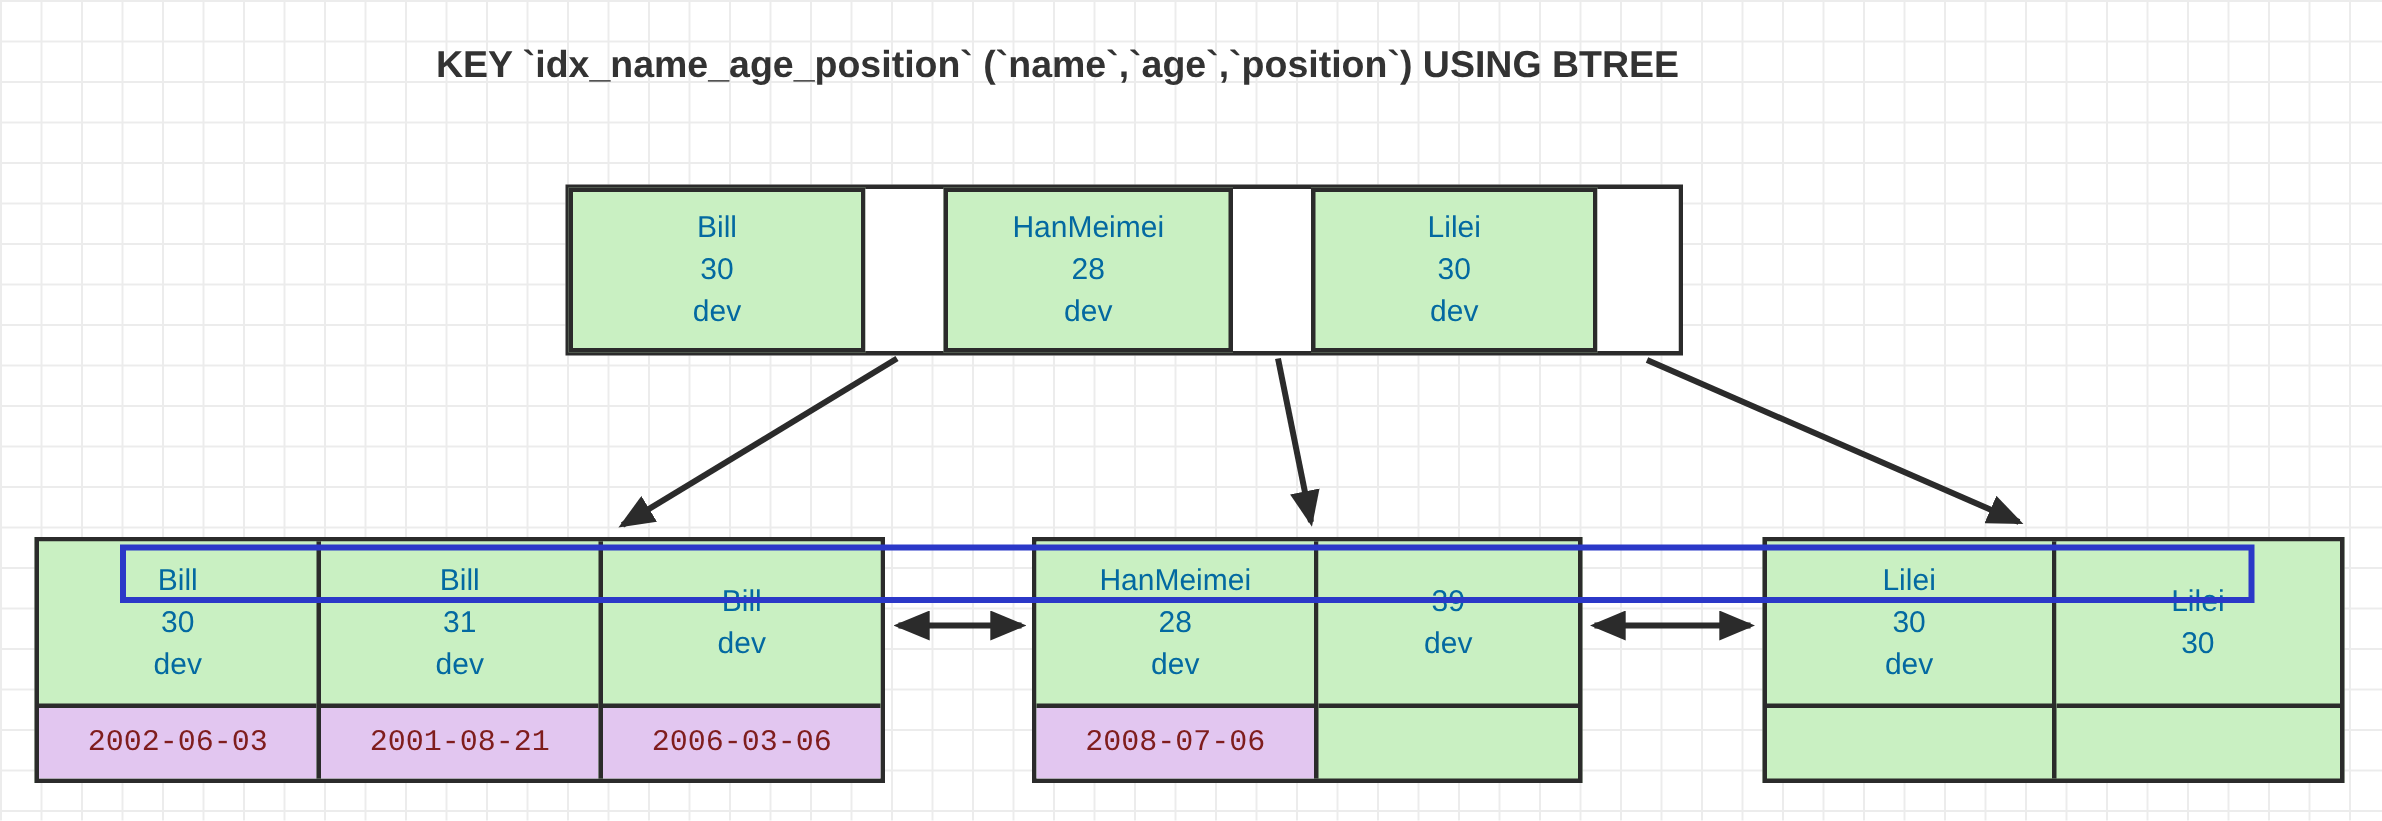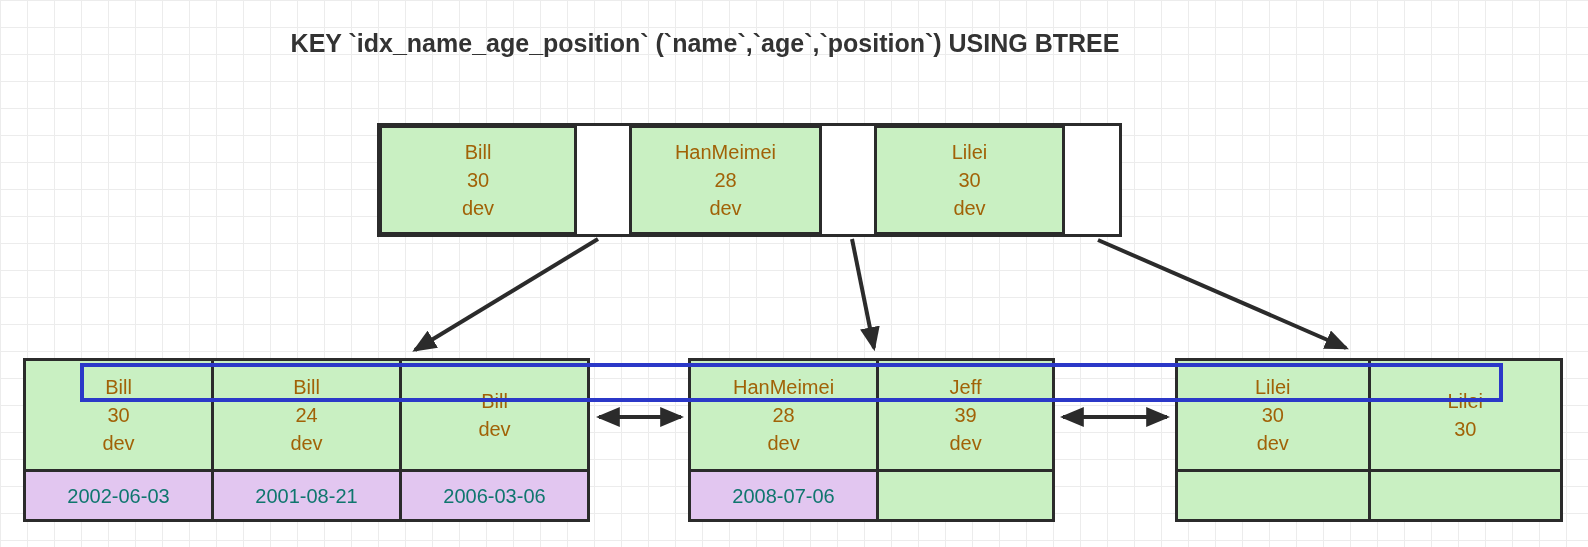--- a/index.html
+++ b/index.html
@@ -39,21 +39,21 @@
     margin:-0px;
     display:flex;flex-direction:column;justify-content:center;
     text-align:center;
   }
   .root .entry.e1{width:198px;margin-left:-1px;margin-top:-1px;margin-bottom:-1px;}
   .root .entry.e2{width:193px;margin-top:-1px;margin-bottom:-1px;}
   .root .entry.e3{width:191px;margin-top:-1px;margin-bottom:-1px;}
   .root .ptr{flex:0 0 52px;background:#ffffff;}
   .root .ptr.last{flex:1 1 auto;}
   .line{
-    font-size:20px;line-height:28px;color:#a16207;
+    font-size:20px;line-height:28px;color:#0369a1;
   }
   
   .leaf{
     position:absolute;top:358px;height:164px;
     border:3px solid #2b2b2b;background:#c9f0c2;
     box-sizing:border-box;
     display:flex;flex-direction:row;align-items:stretch;
     z-index:1;
   }
   .leaf.left{left:23px;width:567px;}
@@ -72,21 +72,21 @@
     border-bottom:3px solid #2b2b2b;
     display:flex;flex-direction:column;justify-content:center;
     text-align:center;
   }
   .pcell{
     flex:1 1 auto;
     background:#e2c6f0;
     display:flex;align-items:center;justify-content:center;
     text-align:center;
   }
-  .pcell .line{color:#0f766e;}
+  .pcell .line{color:#7f1d1d;font-family:Liberation Mono, monospace;}
   
   .highlight{
     position:absolute;left:80px;top:363px;width:1423px;height:39px;
     box-sizing:border-box;
     border:4px solid #2b38c8;
     background:transparent;
     z-index:4;
   }
   
   svg.arrows{
@@ -129,21 +129,21 @@
         <div class="line">30</div>
         <div class="line">dev</div>
       </div>
       <div class="pcell">
         <div class="line">2002-06-03</div>
       </div>
     </div>
     <div class="lcol">
       <div class="gcell">
         <div class="line">Bill</div>
-        <div class="line">24</div>
+        <div class="line">31</div>
         <div class="line">dev</div>
       </div>
       <div class="pcell">
         <div class="line">2001-08-21</div>
       </div>
     </div>
     <div class="lcol">
       <div class="gcell">
         <div class="line">Bill</div>
         <div class="line">dev</div>
@@ -160,21 +160,20 @@
         <div class="line">HanMeimei</div>
         <div class="line">28</div>
         <div class="line">dev</div>
       </div>
       <div class="pcell">
         <div class="line">2008-07-06</div>
       </div>
     </div>
     <div class="lcol">
       <div class="gcell">
-        <div class="line">Jeff</div>
         <div class="line">39</div>
         <div class="line">dev</div>
       </div>
     </div>
   </div>
 
   <div class="leaf right">
     <div class="lcol">
       <div class="gcell">
         <div class="line">Lilei</div>

